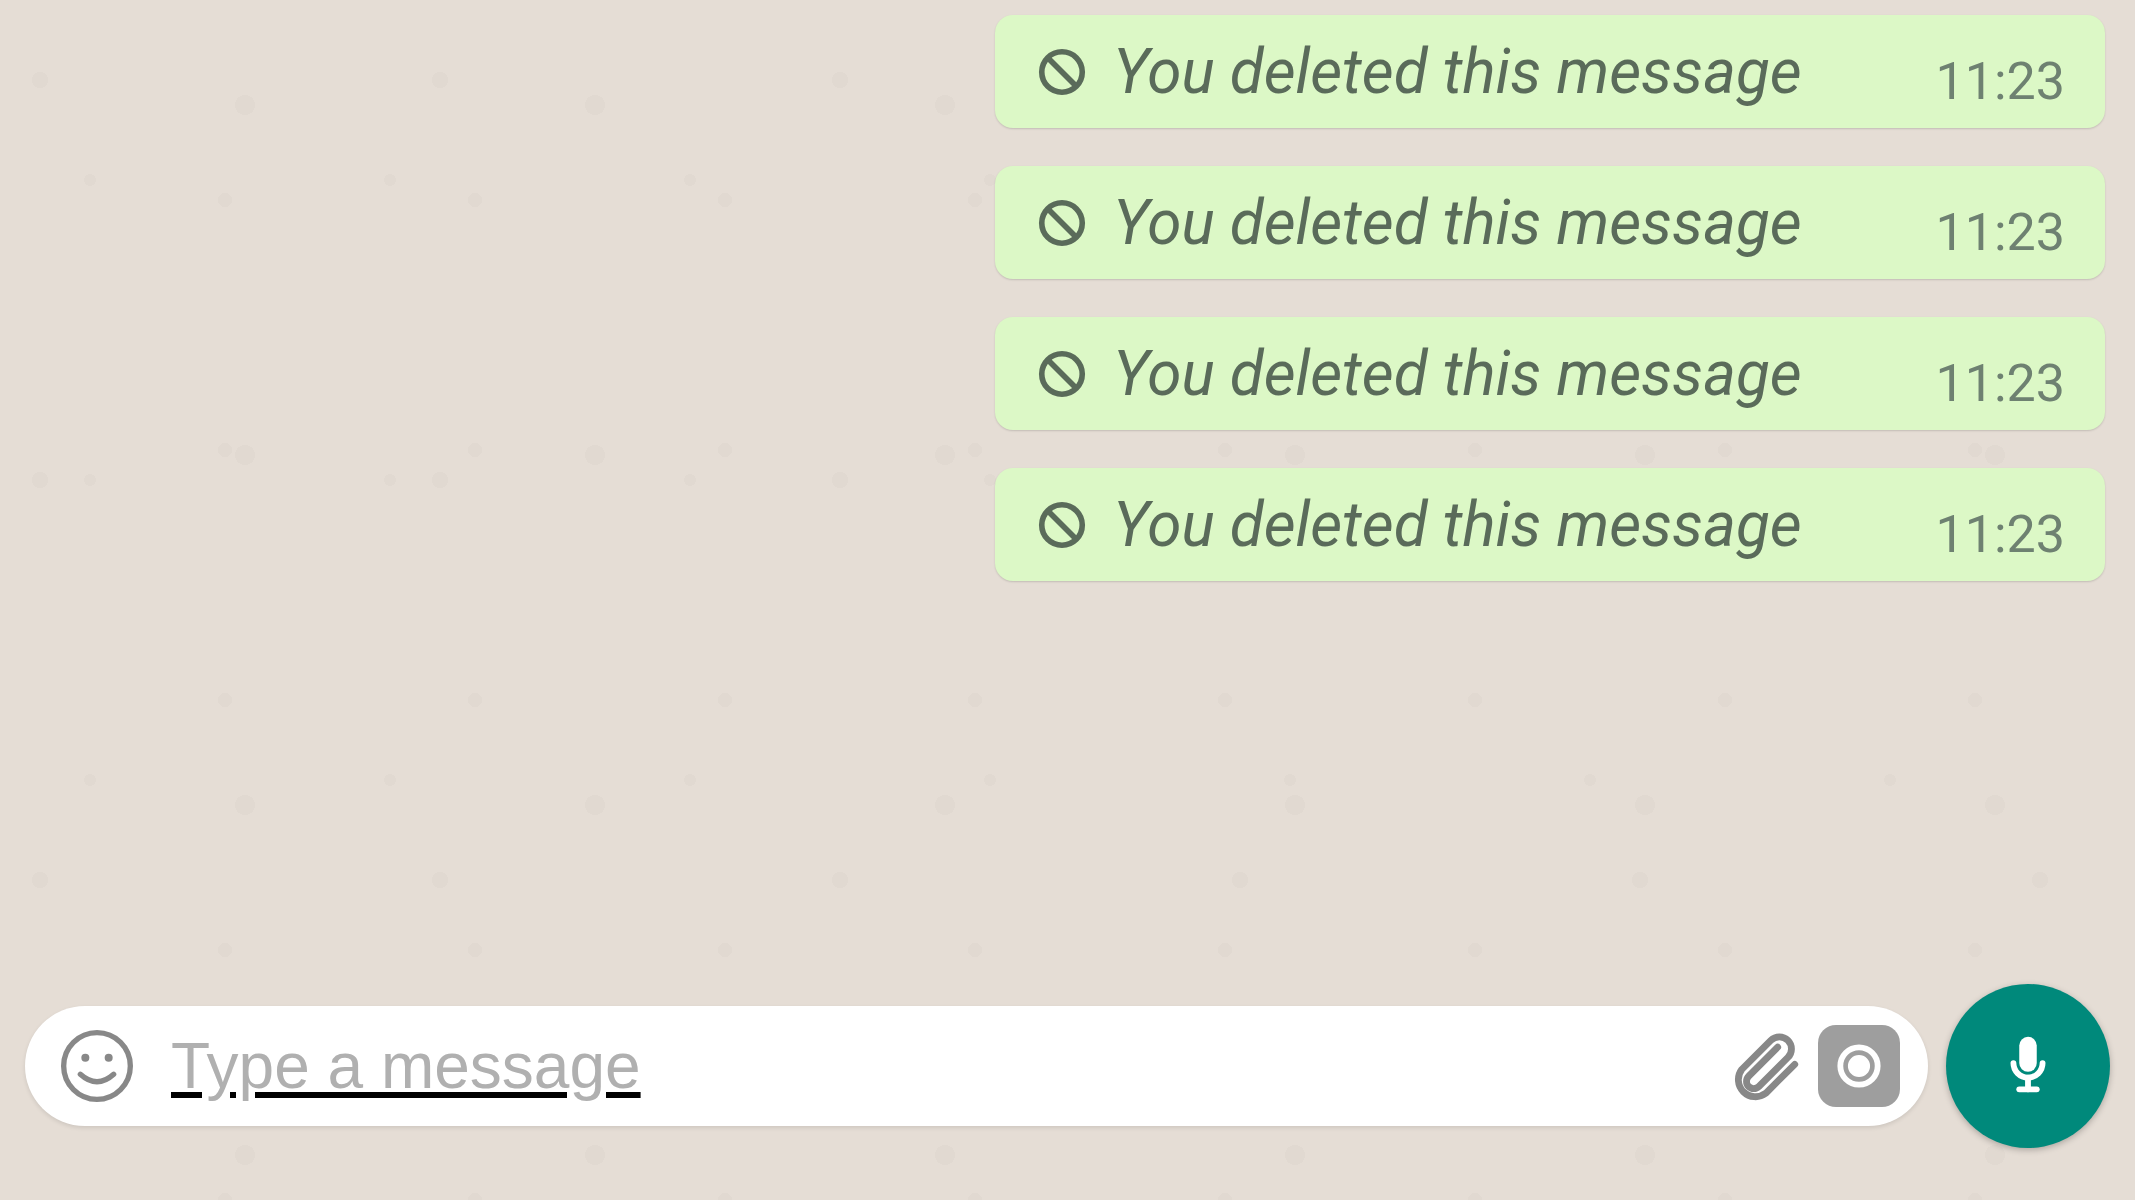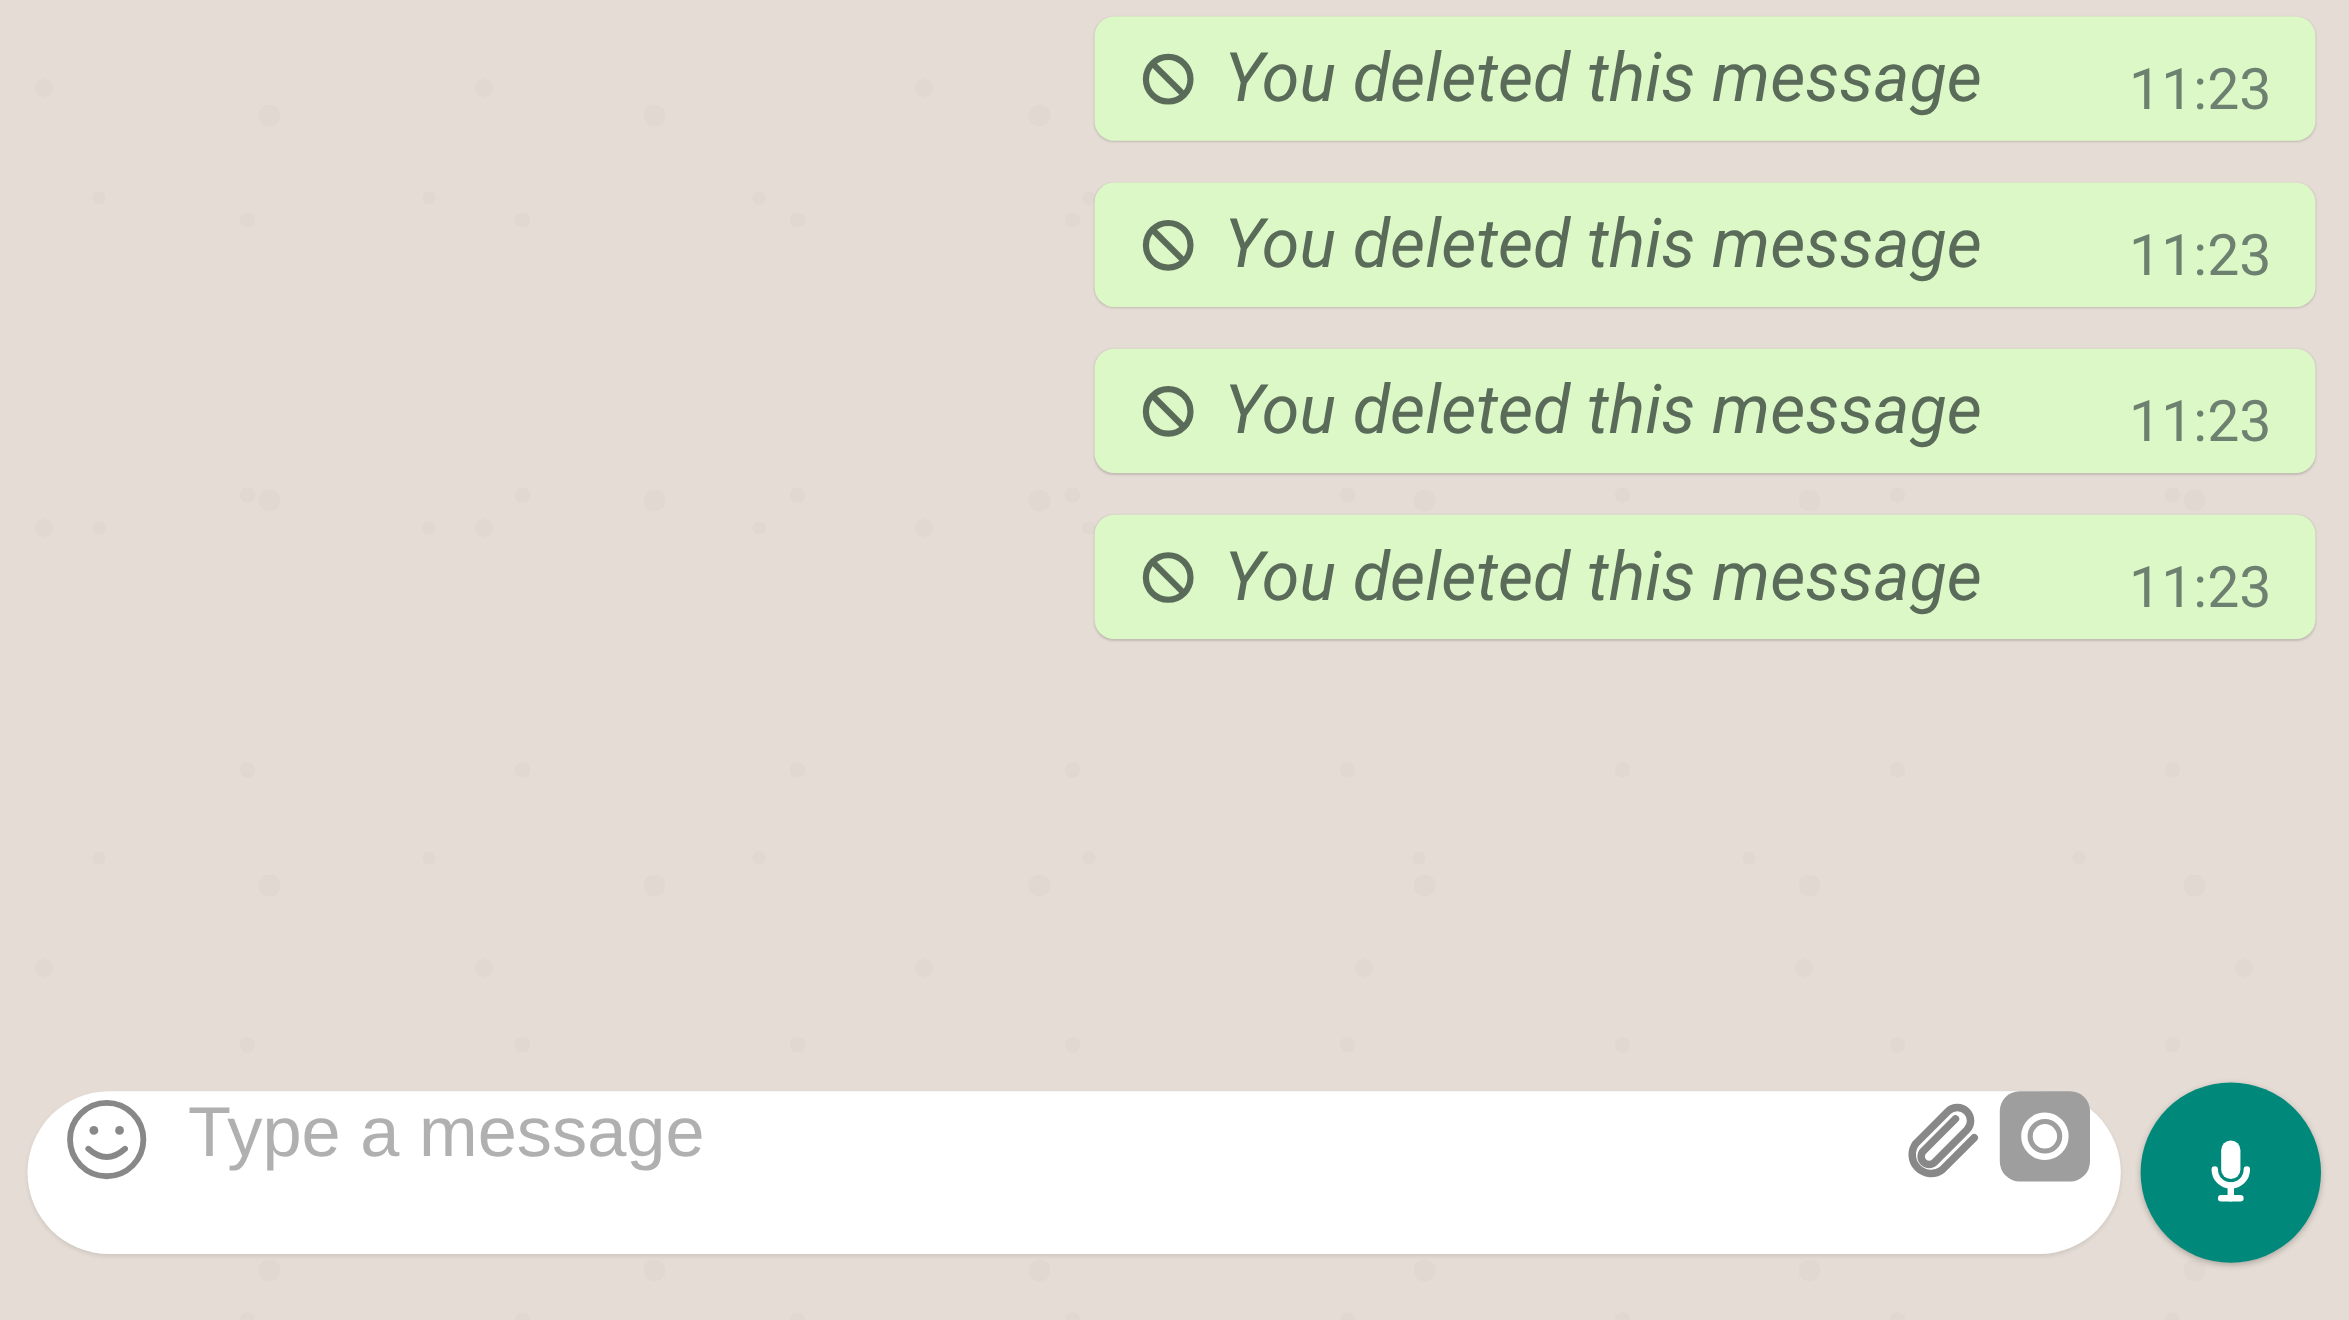--- a/index.html
+++ b/index.html
@@ -91,25 +91,26 @@
       right: 25px;
       display: flex;
       align-items: center;
       gap: 18px;
     }
     
     .input-container {
       flex: 1;
       background: #ffffff;
       border-radius: 82px;
-      height: 148px;
-      display: flex;
-      align-items: flex-start;
+      height: 120px;
+      display: flex;
+      align-items: center;
       padding: 0 28px;
       box-shadow: 0 2px 4px rgba(0,0,0,0.1);
+      text-decoration: underline;
     }
     
     .emoji-btn {
       width: 88px;
       height: 88px;
       display: flex;
       align-items: center;
       justify-content: center;
       cursor: pointer;
       flex-shrink: 0;

